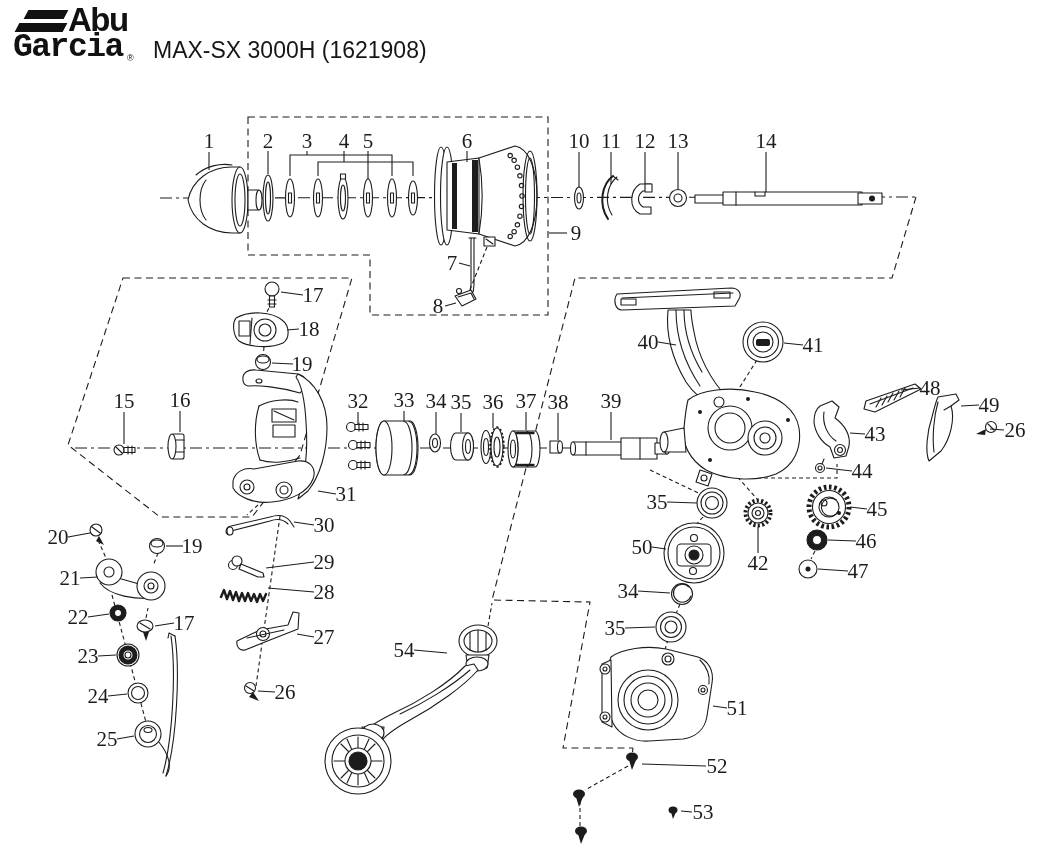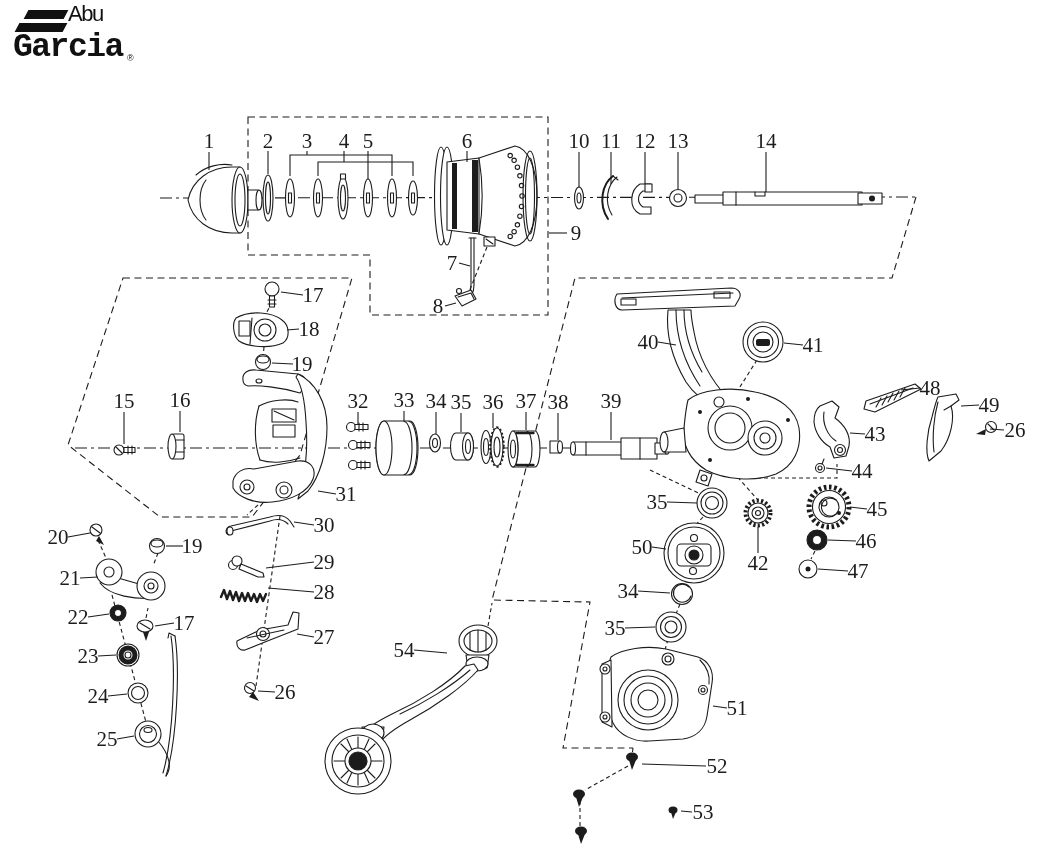--- a/index.html
+++ b/index.html
@@ -3,21 +3,21 @@
 <meta charset="utf-8">
 <style>
   html,body{margin:0;padding:0;background:#fff;}
   .canvas{position:relative;width:1042px;height:860px;background:#ffffff;overflow:hidden;
           font-family:"Liberation Sans",sans-serif;}
   
   .logo{position:absolute;left:0;top:0;width:150px;height:75px;}
   .bar{position:absolute;background:#111;transform:skewX(-28deg);}
   .bar1{left:26px;top:10px;width:40px;height:9px;}
   .bar2{left:17px;top:23px;width:48px;height:9px;}
-  .logo-abu{position:absolute;left:68px;top:1px;font-size:22px;font-weight:400;
+  .logo-abu{position:absolute;left:68px;top:1px;font-size:33px;font-weight:700;
             letter-spacing:-1.5px;color:#111;}
   .logo-garcia{position:absolute;left:13px;top:29px;font-size:33px;font-weight:800;
             letter-spacing:-1.5px;color:#111;font-family:Liberation Mono, monospace;}
   .logo-reg{position:absolute;left:127px;top:53px;font-size:9px;color:#111;}
   .title{position:absolute;left:153px;top:37px;font-size:23px;color:#161616;}
   
   svg{position:absolute;left:0;top:0;}
   .p{stroke:#1c1c1c;fill:#ffffff;stroke-width:1.1;stroke-linejoin:round;stroke-linecap:round;}
   .ln{stroke:#1c1c1c;fill:none;stroke-width:1.1;stroke-linejoin:round;stroke-linecap:round;}
   .fl{fill:#1c1c1c;stroke:none;}
@@ -33,20 +33,21 @@
 <body>
 
 <div class="canvas">
   <div class="logo">
     <div class="bar bar1"></div>
     <div class="bar bar2"></div>
     <div class="logo-abu">Abu</div>
     <div class="logo-garcia">Garcia</div>
     <div class="logo-reg">®</div>
   </div>
+  <div class="title">MAX-SX 3000H (1621908)</div>
 
   <svg width="1042" height="860" viewBox="0 0 1042 860">
 
     <g>
       <line class="axis" x1="160" y1="198" x2="916" y2="197"></line>
       <line class="axis" x1="75" y1="448" x2="692" y2="448"></line>
       <polygon class="dash" points="248,117 548,117 548,315 370,315 370,255 248,255"></polygon>
       <polygon class="dash" points="123,278 352,278 300,455 252,517 160,517 68,445"></polygon>
       <polyline class="dash" points="916,197 892,278 575,278 492,600 590,602 563,748 633,748"></polyline>
       <polyline class="con" points="487,247 467,297"></polyline>

